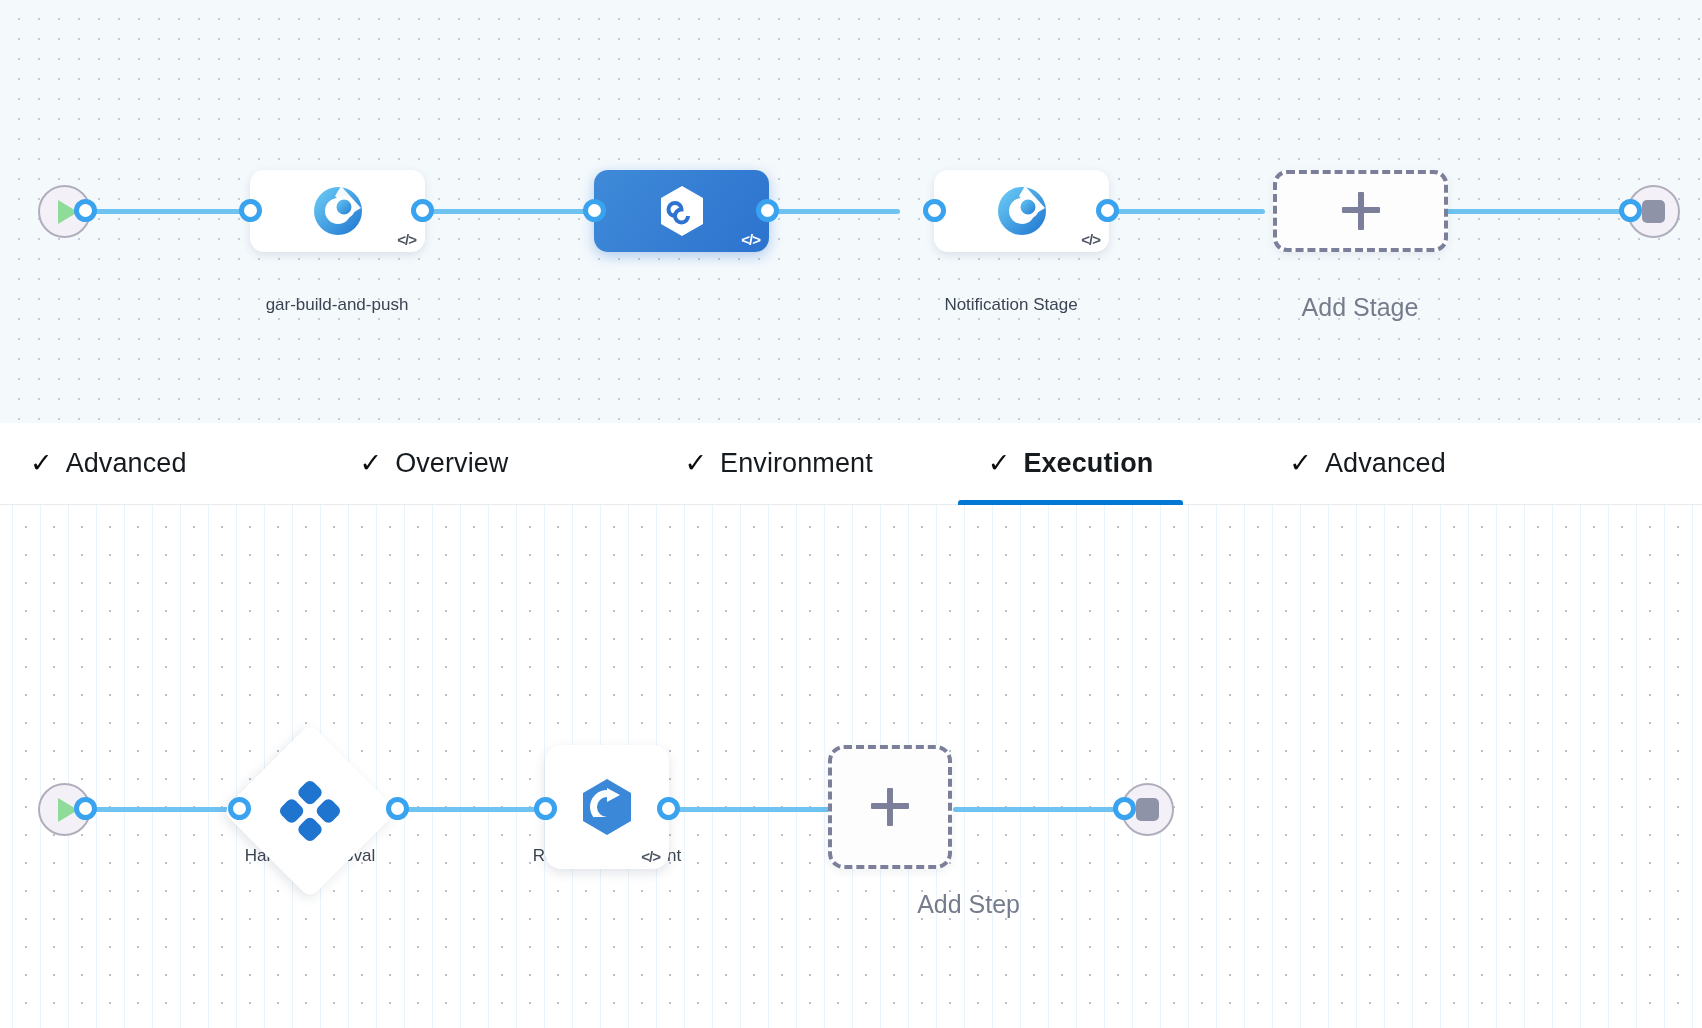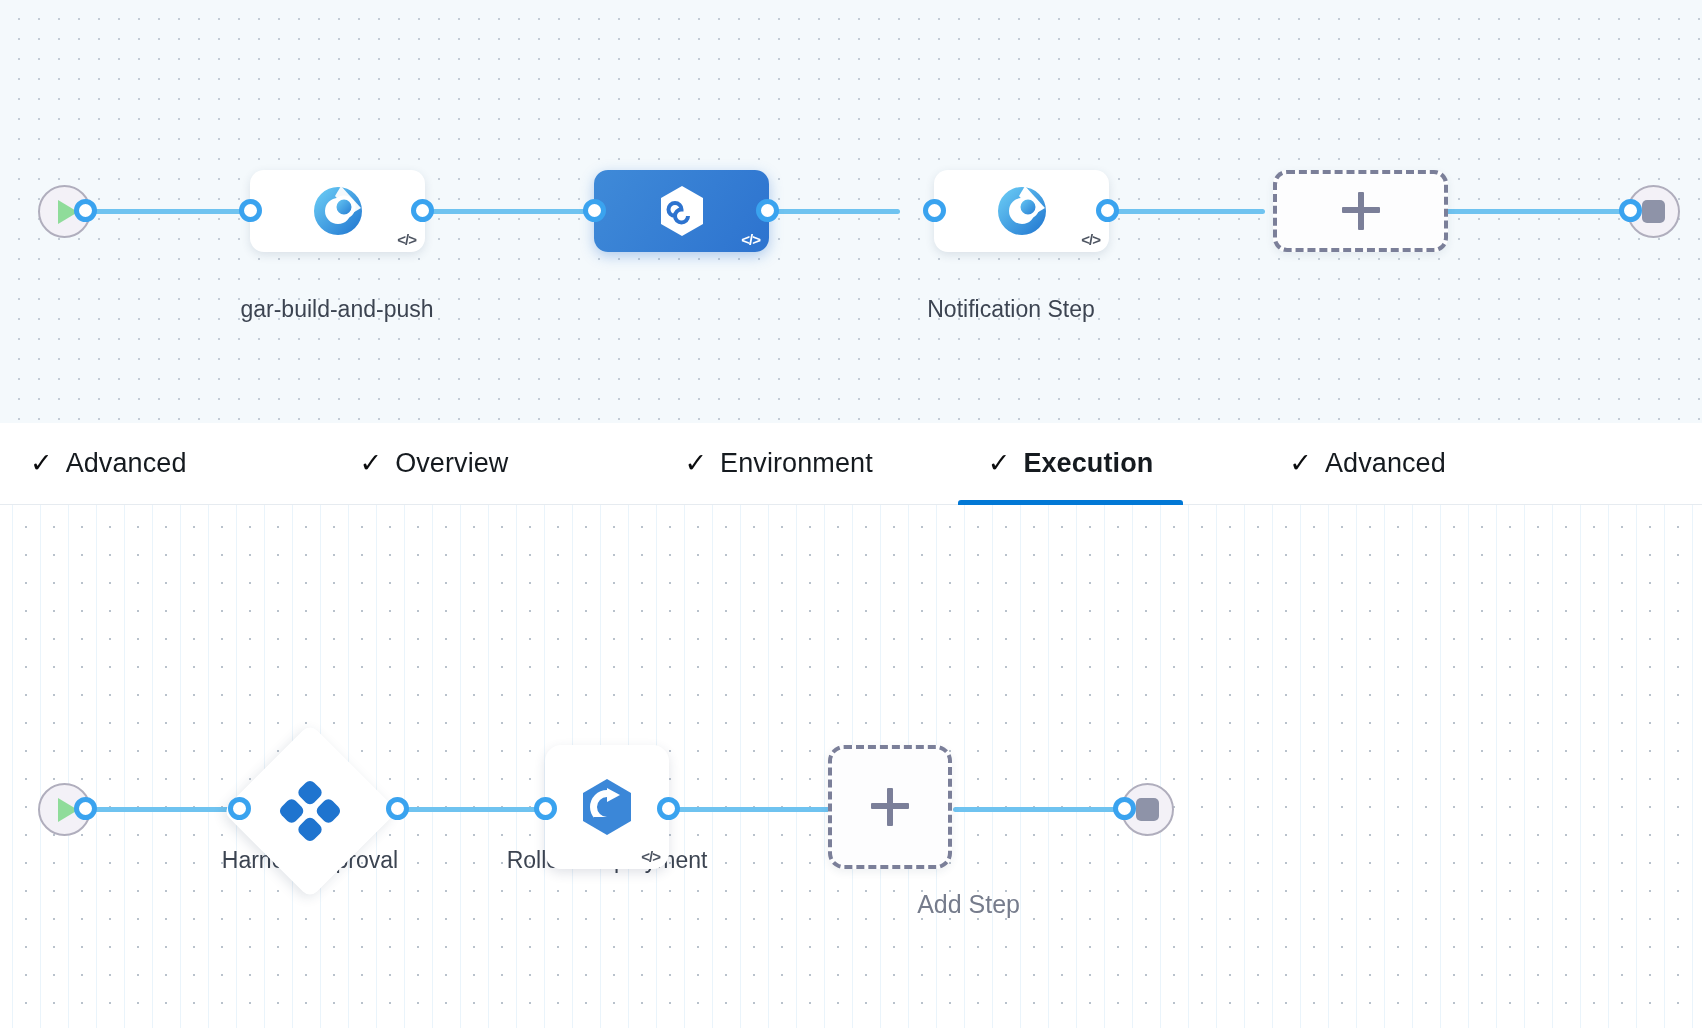--- a/index.html
+++ b/index.html
@@ -117,21 +117,21 @@
     position: absolute; right: 9px; bottom: 4px;
     font-size: 15px; font-weight: bold; color: #4e5562;
     font-family: "Liberation Sans", sans-serif;
     letter-spacing: -1px;
   }
   .stage-node.selected .code-badge { color: #ffffff; }
 
   .node-label {
     position: absolute;
     text-align: center;
-    font-size: 23px; line-height: 1.5;
+    font-size: 17px; line-height: 1.5;
     color: #3c4451;
     width: 220px;
     z-index: 3;
   }
 
   
   .add-node {
     position: absolute;
     background: #fdfdfe;
     border: 4px dashed #7b7f99;
@@ -243,25 +243,26 @@
                  M27 14 a13 13 0 1 1 0 26 a13 13 0 0 1 0-26 z" fill="url(#ciGrad2)" fill-rule="evenodd"></path>
         <path d="M30 2 L50 24 L40 30 L24 12 Z" fill="#ffffff"></path>
         <circle cx="33" cy="23" r="9.5" fill="url(#ciGrad2)"></circle>
         <circle cx="33" cy="23" r="9.5" fill="none" stroke="#ffffff" stroke-width="4"></circle>
       </svg>
     </span>
     <span class="code-badge">&lt;/&gt;</span>
   </div>
   <div class="port" style="left:923px; top:199px;"></div>
   <div class="port" style="left:1096px; top:199px;"></div>
-  <div class="node-label" style="left:901px; top:292px;">Notification Step</div>
+  <div class="node-label" style="left:901px; top:292px;">Notification Stage</div>
 
   <div class="add-node stage-add" style="left:1273px; top:170px;">
     <span class="plus-glyph"></span>
   </div>
+  <div class="add-label" style="left:1230px; top:293px;">Add Stage</div>
 
   <div class="port" style="left:1619px; top:199px;"></div>
   <div class="terminal" style="left:1627px; top:185px;">
     <div class="stop-sq"></div>
   </div>
 </div>
 
 <div class="tabbar">
   <div class="tab">
     <span class="tab-check">✓</span>

